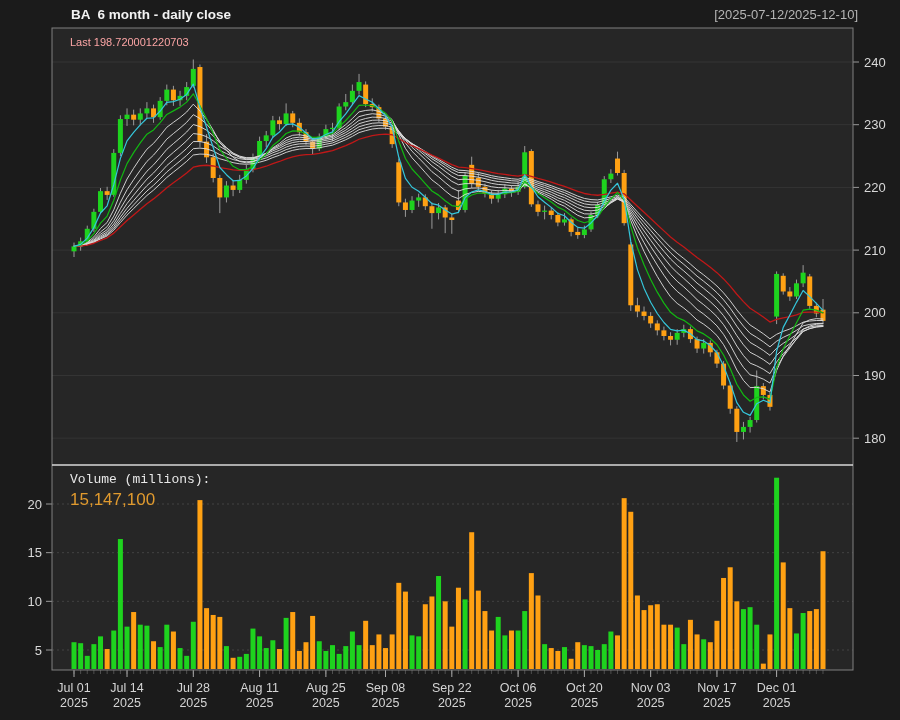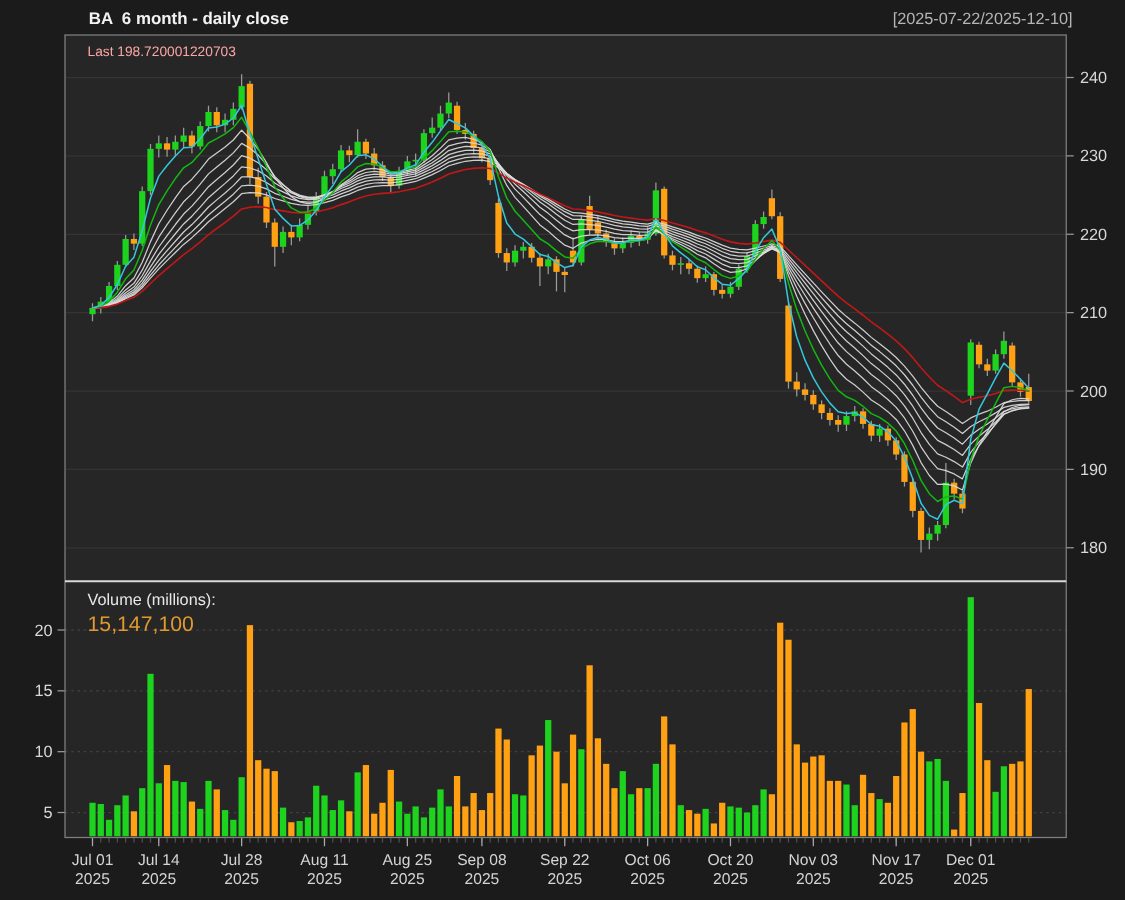--- a/index.html
+++ b/index.html
@@ -2,21 +2,21 @@
 <html><head>
 <meta charset="utf-8">
 <style>
   html,body{margin:0;padding:0;background:#1b1b1b;}
   body{width:900px;height:720px;position:relative;font-family:"Liberation Sans",sans-serif;overflow:hidden;}
   #stage{position:absolute;left:0;top:0;width:900px;height:720px;}
   .lbl{position:absolute;white-space:pre;line-height:1.15;}
   #chart-title{left:48px;top:7px;font-size:13.5px;font-weight:bold;color:#f2f2f2;margin-left:23px;}
   #date-range{right:42px;top:8px;font-size:13px;color:#b5b5b5;}
   #last-line{left:70px;top:36px;font-size:11px;color:#fca5a5;}
-  #vol-label{left:70px;top:473px;font-size:13px;color:#e8e8e8;}
+  #vol-label{left:70px;top:473px;font-size:13px;color:#e8e8e8;font-family:Liberation Mono, monospace;}
   #vol-last{left:70px;top:490px;font-size:17px;color:#e09a2e;}
 </style>
 </head>
 <body>
 
 <svg id="stage" xmlns="http://www.w3.org/2000/svg" width="900" height="720">
     <rect x="52" y="28" width="801" height="642" fill="#262626"></rect>
     <defs>
       <clipPath id="priceClip">
         <rect x="52" y="28" width="801" height="437"></rect>
@@ -559,16 +559,16 @@
     <text x="716.9451" y="692" font-size="12.5" fill="#d4d4d4" text-anchor="middle" font-family="&quot;Liberation Sans&quot;, sans-serif" font-weight="normal">Nov 17</text>
     <text x="716.9451" y="707" font-size="12.5" fill="#d4d4d4" text-anchor="middle" font-family="&quot;Liberation Sans&quot;, sans-serif" font-weight="normal">2025</text>
     <line x1="776.5998000000001" y1="670" x2="776.5998000000001" y2="677" stroke="#aaaaaa" stroke-width="1"></line>
     <text x="776.5998000000001" y="692" font-size="12.5" fill="#d4d4d4" text-anchor="middle" font-family="&quot;Liberation Sans&quot;, sans-serif" font-weight="normal">Dec 01</text>
     <text x="776.5998000000001" y="707" font-size="12.5" fill="#d4d4d4" text-anchor="middle" font-family="&quot;Liberation Sans&quot;, sans-serif" font-weight="normal">2025</text>
     <rect x="52" y="28" width="801" height="642" fill="none" stroke="#808080" stroke-width="1"></rect>
     <line x1="52" y1="465" x2="853" y2="465" stroke="#d9d9d9" stroke-width="1.5"></line>
   </svg>
 
 <div class="lbl" id="chart-title">BA  6 month - daily close</div>
-<div class="lbl" id="date-range">[2025-07-22/2025-12-10]</div>
+<div class="lbl" id="date-range">[2025-07-12/2025-12-10]</div>
 <div class="lbl" id="last-line"><span>Last</span> <span>198.720001220703</span></div>
 <div class="lbl" id="vol-label">Volume (millions):</div>
 <div class="lbl" id="vol-last">15,147,100</div>
 
 </body></html>

